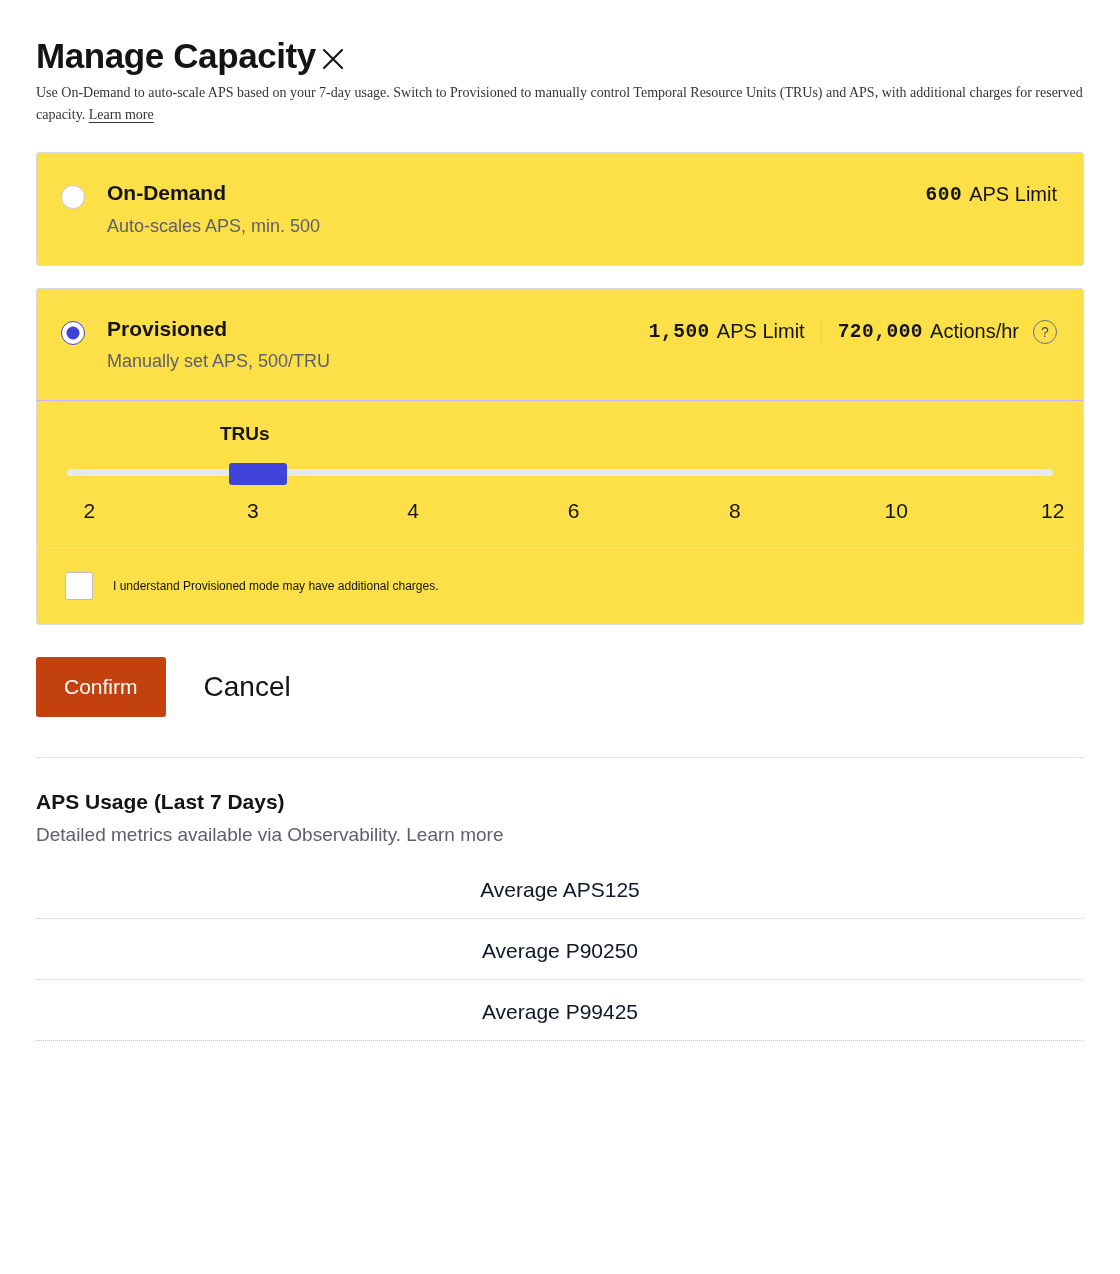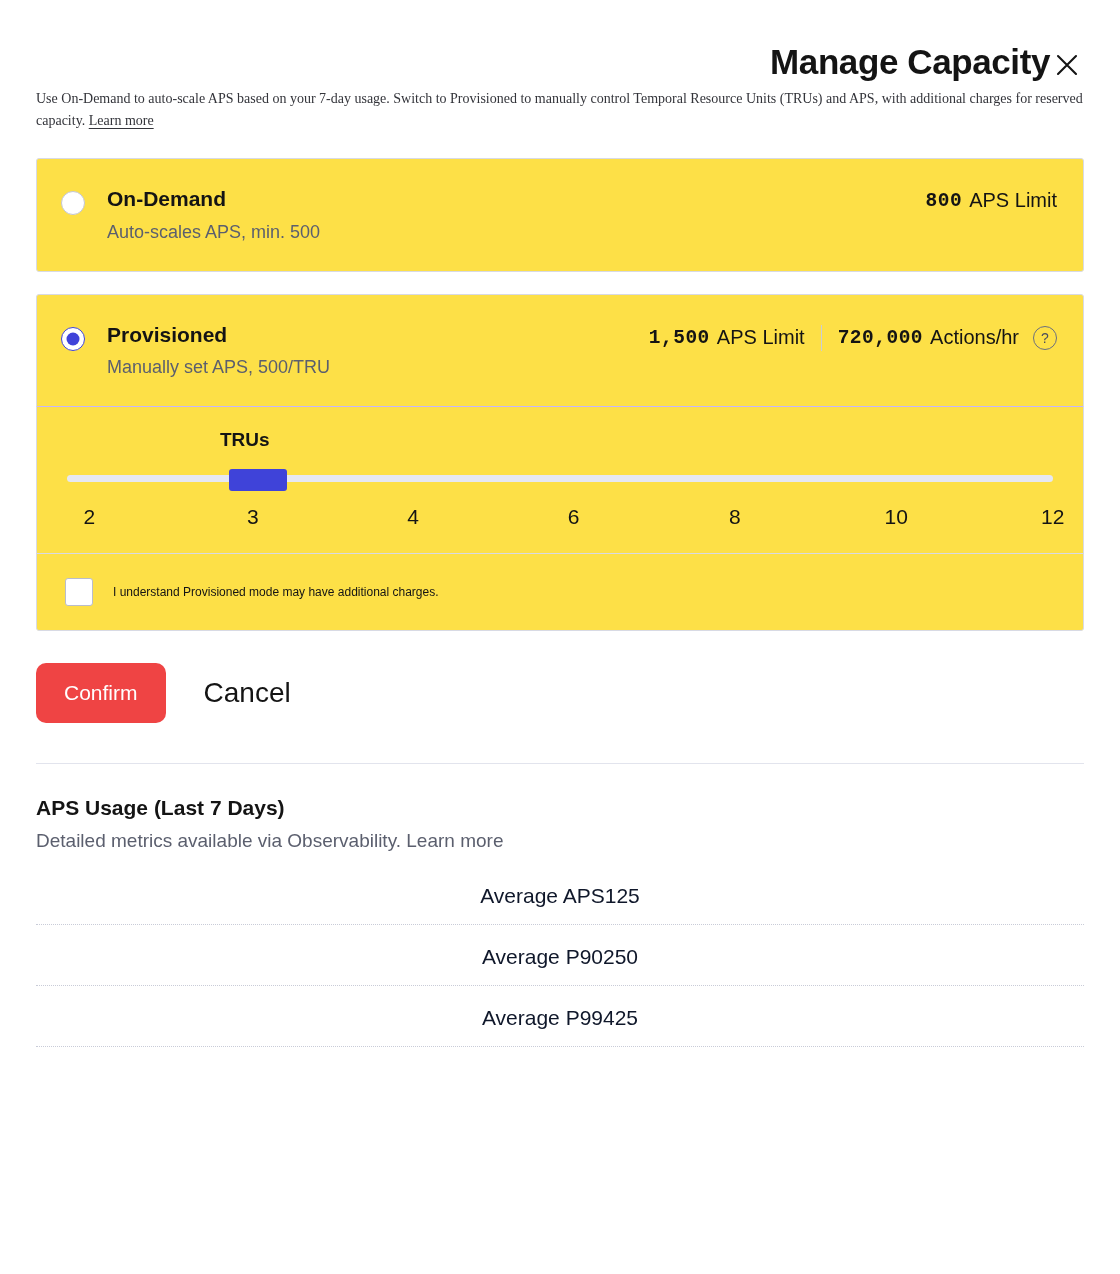--- a/index.html
+++ b/index.html
@@ -15,22 +15,21 @@
     color: #141414;
     overflow: hidden;
   }
   .dialog {
     position: relative;
     padding: 36px 36px 0 36px;
   }
   .header-row {
     display: flex;
     align-items: flex-start;
-    justify-content: flex-end;
-    margin-top: 6px;
+    justify-content: flex-start;
   }
   .title {
     font-size: 35px;
     font-weight: 700;
     letter-spacing: -0.4px;
     line-height: 1.15;
     margin: 0;
     color: #141414;
   }
   .close-btn {
@@ -214,24 +213,24 @@
   .checkbox-label {
     font-size: 12px;
     color: #141414;
   }
   .actions {
     display: flex;
     align-items: center;
     margin-top: 28px;
   }
   .btn-confirm {
-    background: #ef4444;
+    background: #c2410c;
     color: #ffffff;
     border: none;
-    border-radius: 10px;
+    border-radius: 3px;
     font-size: 21px;
     padding: 18px 28px;
     cursor: not-allowed;
     font-family: "Liberation Sans", sans-serif;
   }
   .btn-cancel {
     background: none;
     border: none;
     font-size: 28px;
     color: #141414;
@@ -285,21 +284,21 @@
   </div>
 
   <div class="option-card">
     <div class="option-main">
       <div class="radio"></div>
       <div class="option-text">
         <div class="option-title">On-Demand</div>
         <div class="option-sub">Auto-scales APS, min. 500</div>
       </div>
       <div class="option-meta">
-        <span class="mono-num">800</span>
+        <span class="mono-num">600</span>
         <span class="meta-unit">APS Limit</span>
       </div>
     </div>
   </div>
 
   <div class="option-card second">
     <div class="option-main">
       <div class="radio selected"></div>
       <div class="option-text">
         <div class="option-title">Provisioned</div>

